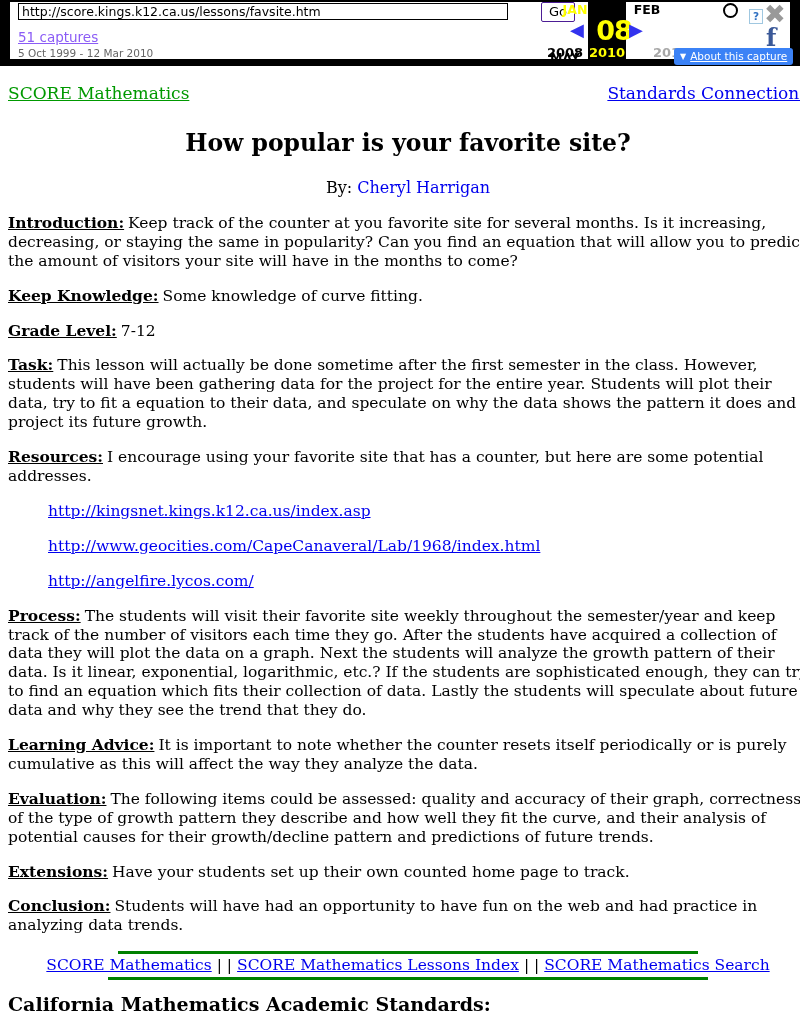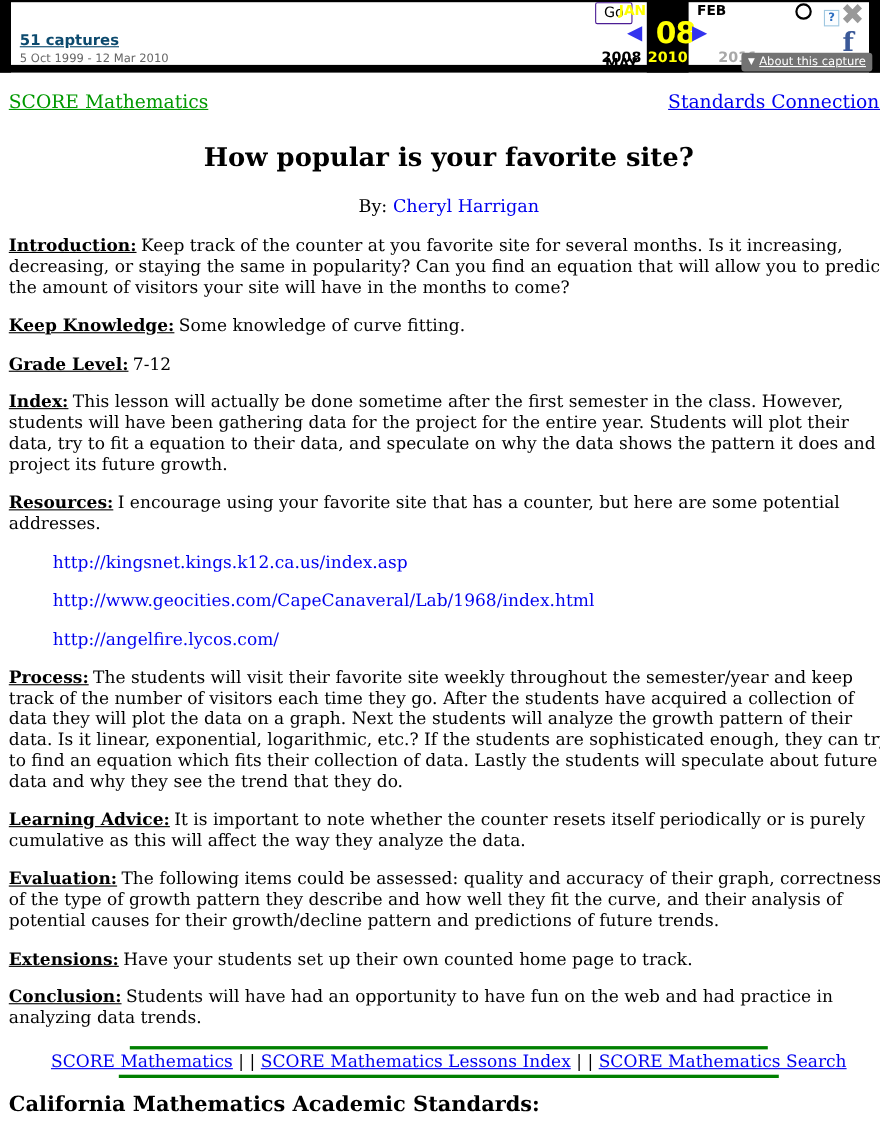--- a/index.html
+++ b/index.html
@@ -33,22 +33,22 @@
   }
   #wb-go {
     position: absolute; left: 512px; top: 2px;
     width: 34px; height: 20px;
     background: #fff; border: 1px solid #4c1d95; border-radius: 2px;
     font: 13px "DejaVu Sans", sans-serif; color: #000;
     text-align: center; line-height: 18px; cursor: pointer; padding: 0; margin-left: 29px;
   }
   #wb-captures {
     position: absolute; left: 18px; top: 29px;
-    font-size: 13.5px; font-weight: bold;
-    color: #0c4a6e; text-decoration: underline; cursor: pointer;
+    font-size: 13.5px; font-weight: normal;
+    color: #8b5cf6; text-decoration: underline; cursor: pointer;
   }
   #wb-range {
     position: absolute; left: 18px; top: 47px;
     font-size: 10.5px; color: #666;
   }
 
   .m-label { position: absolute; top: 2px; width: 38px; text-align: center;
              font-size: 12.5px; font-weight: bold; color: #000; }
   #m-prev { left: 546px; margin-top: 48px; } 
   #m-cur  { left: 556px; color: #ffff00; }
@@ -71,42 +71,42 @@
                border: 1px solid #9fc7e0; background: #fbfdff; color: #2d6fc2;
                font-size: 10.5px; font-weight: bold; text-align: center; line-height: 13px;
                cursor: pointer; }
   #icon-close { position: absolute; left: 761px; top: 0px; width: 28px; height: 28px;
                 color: #999; font-size: 26px; font-weight: bold; line-height: 28px;
                 text-align: center; cursor: pointer;
                 font-family: "DejaVu Sans", sans-serif; }
   #icon-fb { position: absolute; left: 766px; top: 23px; font-family: "DejaVu Serif", serif;
              font-size: 24px; font-weight: bold; color: #3b5998; cursor: pointer; }
   #wb-about { position: absolute; left: 674px; top: 48px;
-              background: #737373; color: #fff; font-size: 10.5px;
+              background: #3b82f6; color: #fff; font-size: 10.5px;
               padding: 2px 6px 3px; border-radius: 3px; cursor: pointer; white-space: nowrap; }
   #wb-about .tri { font-size: 8px; margin-right: 4px; vertical-align: 1px; }
   #wb-about .lbl { text-decoration: underline; }
 
   
   #page { width: 800px; margin-left: 8px; font-size: 15.5px; line-height: 1.22; color: #000; }
   a { cursor: pointer; }
   .page-nav { display: flex; justify-content: space-between; margin-top: 17px;
               font-size: 17px; }
   .nav-left  { color: #009900; text-decoration: underline; white-space: nowrap; }
   .nav-right { color: #0000ee; text-decoration: underline; white-space: nowrap; }
 
   #title { font-size: 23.5px; font-weight: bold; text-align: center; margin: 25px 0 0 0; }
   .byline { text-align: center; margin-top: 21px; font-size: 16px; }
   .byline a { color: #0000ee; }
 
   p.sec { margin: 16px 0; }
   p.sec b { margin-right: 4px; text-decoration: underline; }
   blockquote { margin: 16px 0 16px 40px; }
   blockquote p { margin: 16px 0; }
-  a.res { color: #0000ee; }
+  a.res { color: #0000ee; text-decoration: underline; }
 
   .fnav { text-align: center; margin-top: 14px; }
   .fnav hr { border: none; border-top: 3px solid #008000; margin: 2px auto; }
   #fnav-hr-top { width: 580px; }
   #fnav-hr-bottom { width: 600px; }
   .fnav .links { font-size: 15.5px; margin: 1px 0; white-space: nowrap; }
   .fnav .links a { color: #0000ee; text-decoration: underline; }
   .fnav .sep { margin: 0 5px; color: #000; }
 
   .standards { font-size: 19px; font-weight: bold; margin: 13px 0 0 0; }
@@ -114,20 +114,21 @@
 </head>
 <body>
 
 <div id="toolbar">
   <div class="frame" id="frame-top"></div>
   <div class="frame" id="frame-left"></div>
   <div class="frame" id="frame-right"></div>
   <div class="frame" id="frame-bottom"></div>
   <div id="jan-col"></div>
 
+  <input id="wb-url" type="text" value="http://score.kings.k12.ca.us/lessons/favsite.htm" style="">
   <button id="wb-go">Go</button>
   <a id="wb-captures">51 captures</a>
   <div id="wb-range">5 Oct 1999 - 12 Mar 2010</div>
 
   <div class="m-label" id="m-prev">MAY</div>
   <div class="m-label" id="m-cur">JAN</div>
   <div class="m-label" id="m-next">FEB</div>
 
   <div class="wb-arrow" id="arrow-prev">◀</div>
   <div id="wb-day">08</div>
@@ -167,21 +168,21 @@
 
   <p class="sec">
     <b>Keep Knowledge:</b><span>Some knowledge of curve fitting.</span>
   </p>
 
   <p class="sec">
     <b>Grade Level:</b><span>7-12</span>
   </p>
 
   <p class="sec">
-    <b>Index:</b><span>This lesson will actually be done sometime after the first semester in the class. However, students will have been gathering data for the project for the entire year. Students will plot their data, try to fit a equation to their data, and speculate on why the data shows the pattern it does and project its future growth.</span>
+    <b>Task:</b><span>This lesson will actually be done sometime after the first semester in the class. However, students will have been gathering data for the project for the entire year. Students will plot their data, try to fit a equation to their data, and speculate on why the data shows the pattern it does and project its future growth.</span>
   </p>
 
   <p class="sec">
     <b>Resources:</b><span>I encourage using your favorite site that has a counter, but here are some potential addresses.</span>
   </p>
 
   <blockquote>
     <p>
       <a class="res">http://kingsnet.kings.k12.ca.us/index.asp</a>
     </p>

